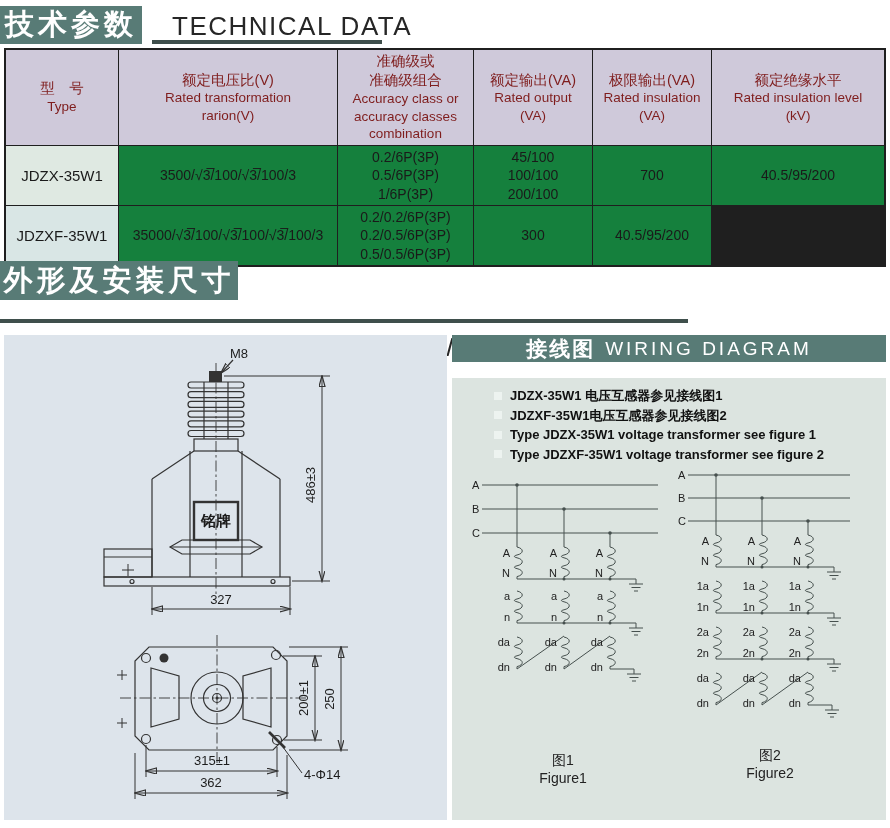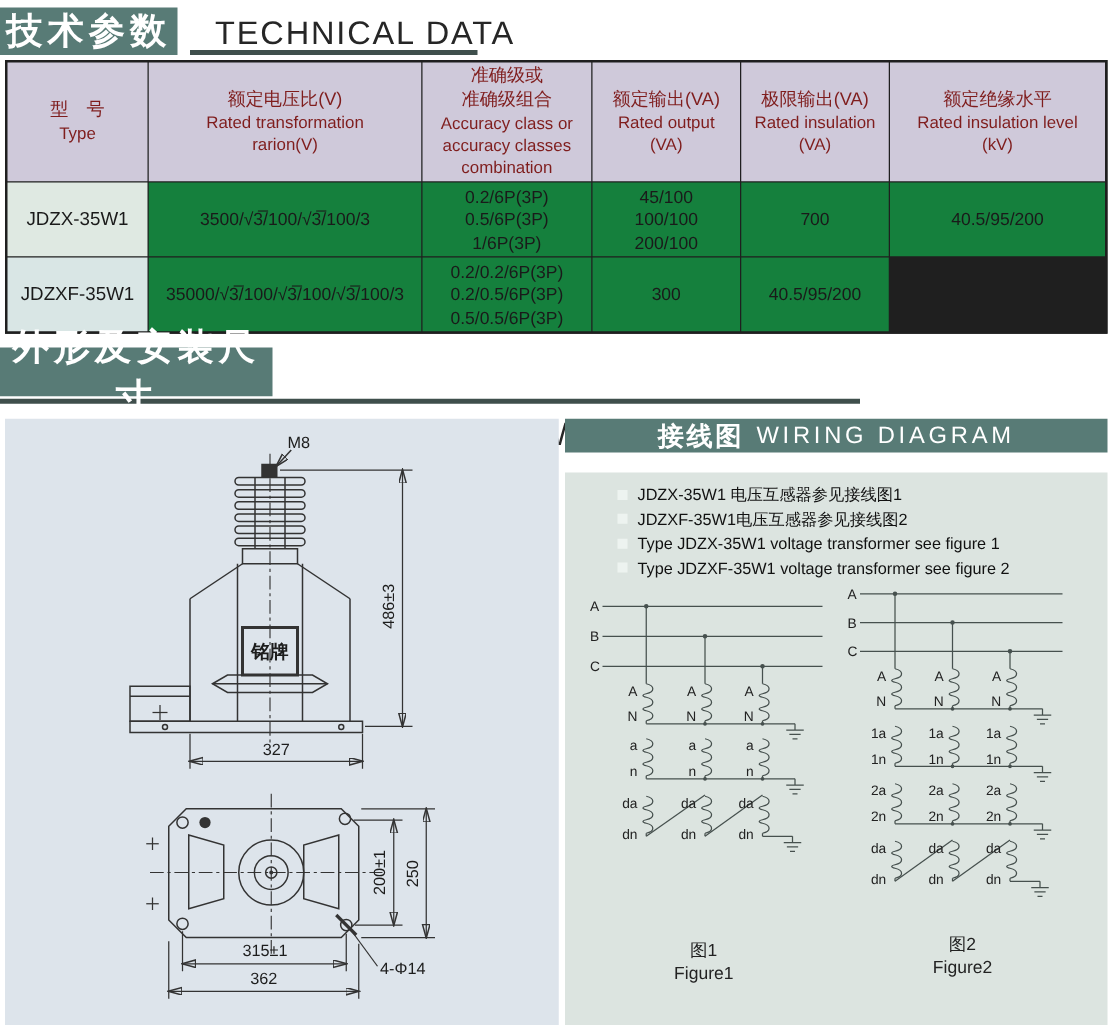--- a/index.html
+++ b/index.html
@@ -40,21 +40,21 @@
   .panel-right-head{
     left:452px;top:335px;width:434px;height:27px;background:#587b76;color:#fff;
     display:flex;align-items:center;justify-content:center;
   }
   .panel-right-head .zh{font-size:21px;font-weight:bold;letter-spacing:2px;margin-right:10px;}
   .panel-right-head .en{font-size:19px;letter-spacing:3px;}
   .panel-right-body{left:452px;top:378px;width:434px;height:442px;background:#dce4e0;}
 
   .bullets{left:478px;top:386px;list-style:none;margin:0;padding:0;}
   .bullets li{
-    font-size:13px;font-weight:400;color:#111;line-height:19.5px;
+    font-size:13px;font-weight:700;color:#111;line-height:19.5px;
     display:flex;align-items:center;padding-left:16px;
   }
   .bullets .sq{
     width:8px;height:8px;background:#edf3f0;display:inline-block;margin-right:8px;flex:0 0 auto;
   }
 
   
   .draw line,.draw path,.draw rect,.draw circle,.draw polygon{stroke:#333;fill:none;stroke-width:1.2;}
   .draw .fill{fill:#333;stroke:none;}
   .draw text{fill:#1d1d1d;font-size:13px;stroke:none;font-family:"Liberation Sans",sans-serif;}
@@ -122,21 +122,21 @@
   <div class="td type2 pre">JDZXF-35W1</div>
   <div class="td pre">35000/√3̅/100/√3̅/100/√3̅/100/3</div>
   <div class="td pre">0.2/0.2/6P(3P)
 0.2/0.5/6P(3P)
 0.5/0.5/6P(3P)</div>
   <div class="td pre">300</div>
   <div class="td pre">40.5/95/200</div>
 </div>
 
 <div class="abs sec-rule" style="left:0;top:319px;width:688px;"></div>
-<div class="abs sec-box" style="left:0;top:278px;width:218px;height:39px;">
+<div class="abs sec-box" style="left:0;top:261px;width:238px;height:39px;">
   <span>外形及安装尺寸</span>
 </div>
 <div class="abs sec-en" style="left:250px;top:284px;margin-top:48px;">OUTLINE  DRAWINGS  DIMENSIONS</div>
 
 <div class="abs panel-left"></div>
 
 <svg class="abs draw" style="left:4px;top:335px;" width="443" height="485" viewBox="0 0 443 485">
   <defs>
     <marker id="arw" markerWidth="12" markerHeight="8" refX="10.5" refY="3" orient="auto-start-reverse" markerUnits="userSpaceOnUse">
       <path d="M0,0 L11,3 L0,6 Z" fill="#333" stroke="none"></path>

